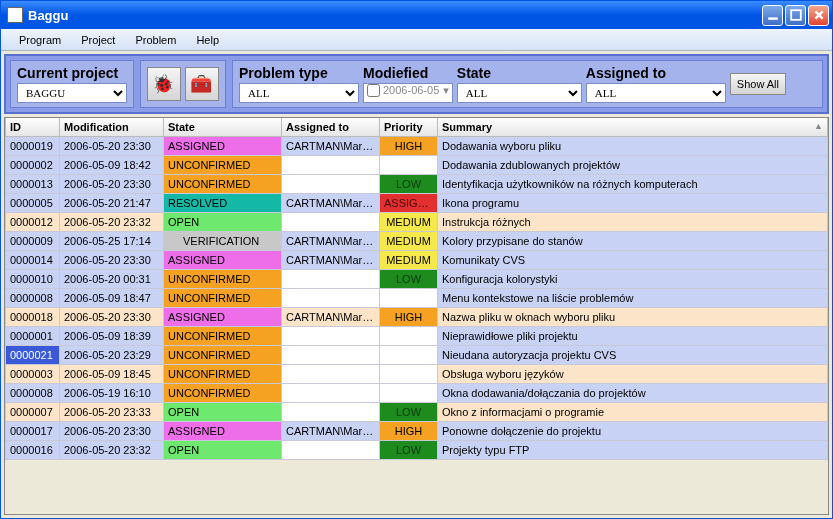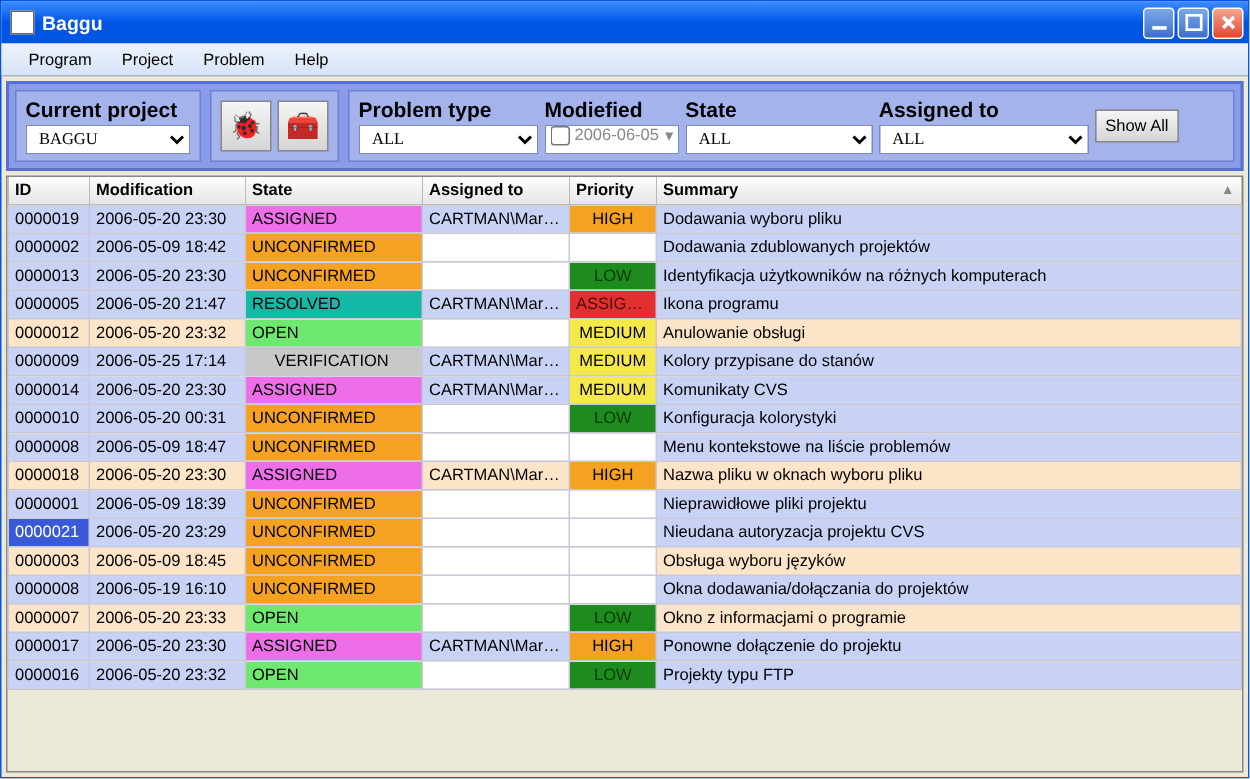--- a/index.html
+++ b/index.html
@@ -167,21 +167,21 @@
               <td>CARTMAN\Marcin</td>
               <td class="priority" style="background: rgb(226, 48, 48); color: rgb(74, 10, 10);">ASSIGNED</td>
               <td>Ikona programu</td>
             </tr>
             <tr class="odd">
               <td class="id">0000012</td>
               <td>2006-05-20 23:32</td>
               <td class="state" style="background: rgb(110, 232, 110);">OPEN</td>
               <td style="background: rgb(255, 255, 255);"></td>
               <td class="priority" style="background: rgb(245, 232, 74);">MEDIUM</td>
-              <td>Anulowanie obsługi</td>
+              <td>Instrukcja różnych</td>
             </tr>
             <tr class="even">
               <td class="id">0000009</td>
               <td>2006-05-25 17:14</td>
               <td class="state" style="background: rgb(200, 200, 200); padding-left: 19px;">VERIFICATION</td>
               <td>CARTMAN\Marcin</td>
               <td class="priority" style="background: rgb(245, 232, 74);">MEDIUM</td>
               <td>Kolory przypisane do stanów</td>
             </tr>
             <tr class="even">

